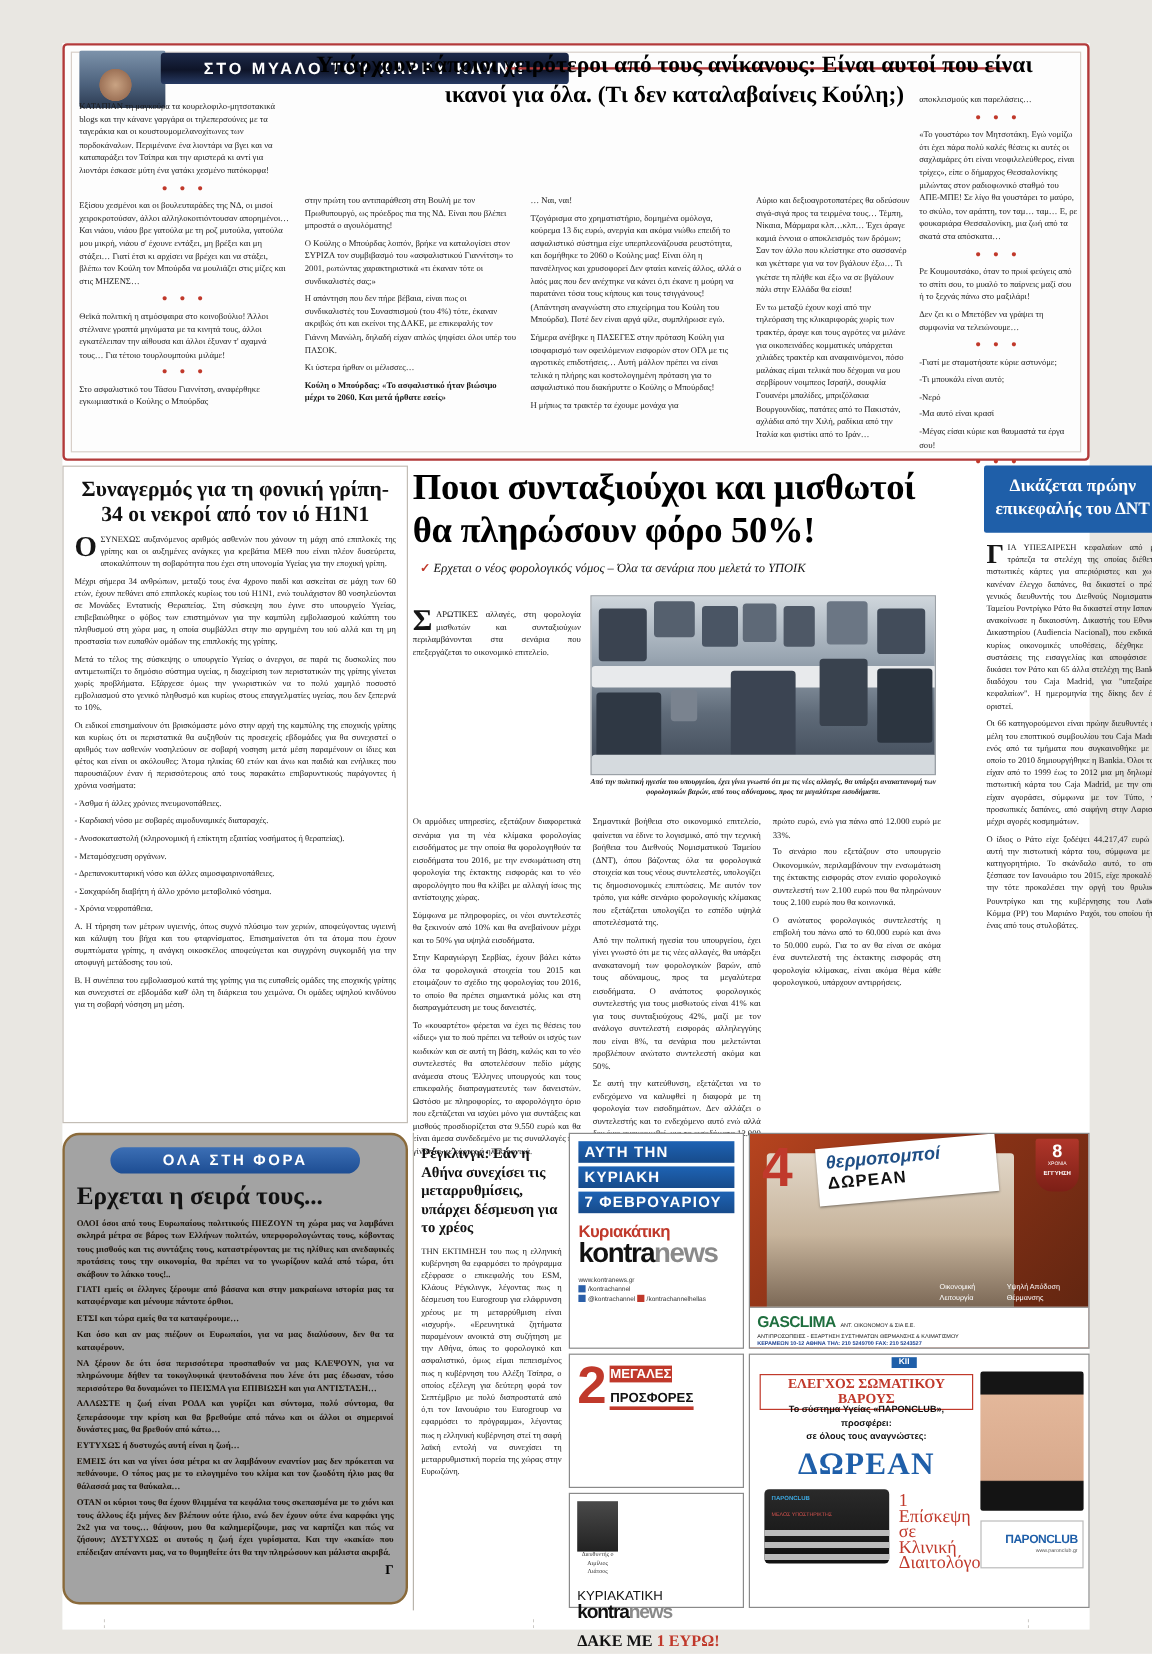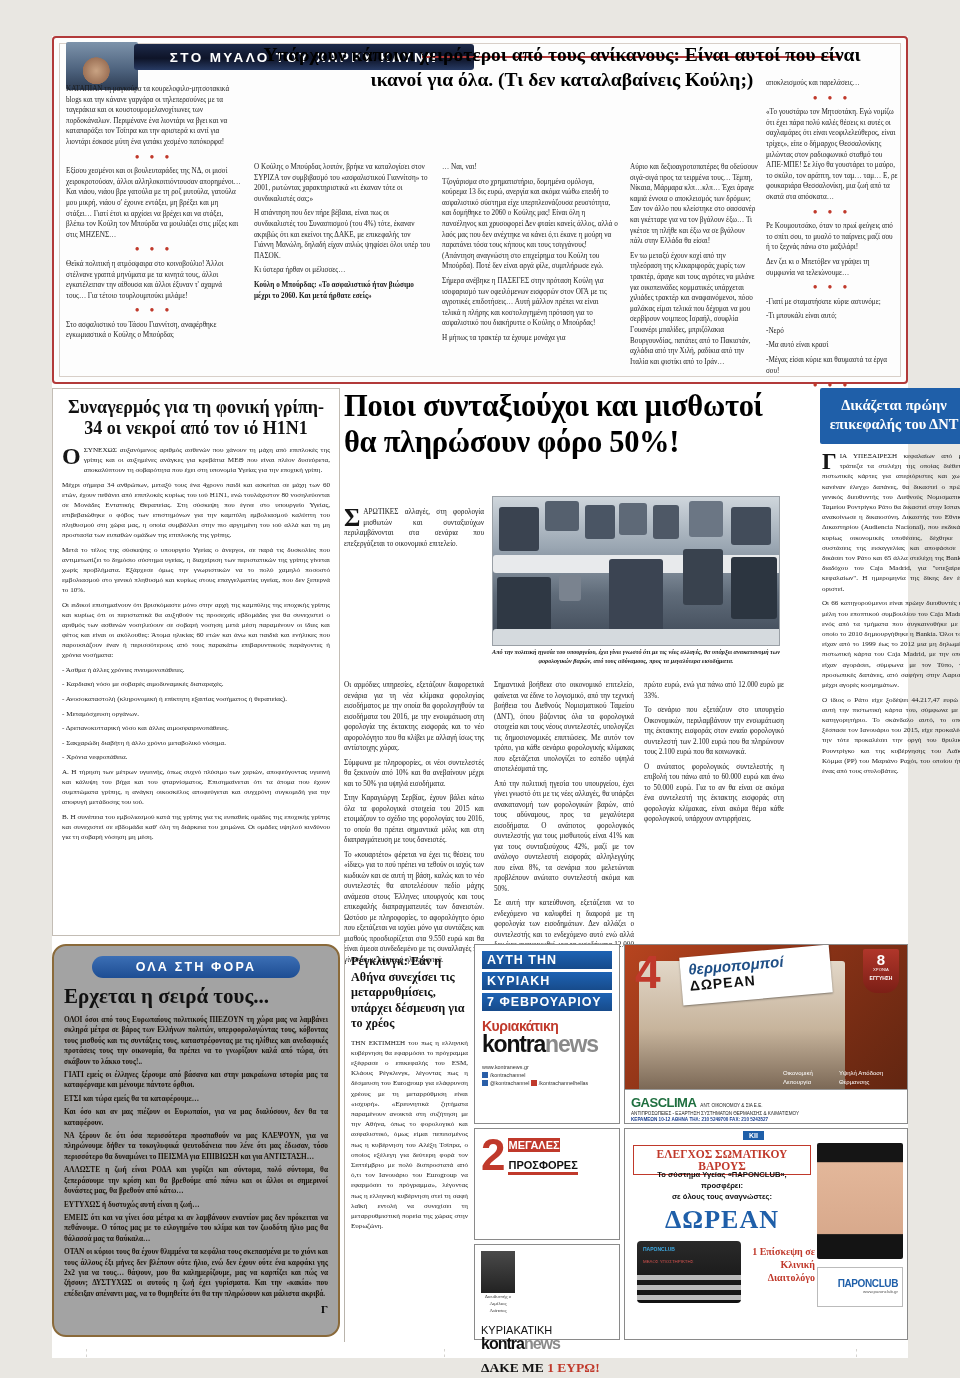--- a/index.html
+++ b/index.html
@@ -360,22 +360,22 @@
   }
   .ad-paron .card {
     position: absolute; left: 12px; top: 112px; width: 104px; height: 62px;
     background: linear-gradient(180deg,#2a2a2a 0%, #111 100%);
     border-radius: 4px;
   }
   .ad-paron .card .cl { position: absolute; left: 6px; top: 5px; color: #3da8e0; font-family: "Liberation Sans", sans-serif; font-size: 5px; font-weight: bold; }
   .ad-paron .card .cm { position: absolute; left: 6px; top: 18px; color: #d9534f; font-family: "Liberation Sans", sans-serif; font-size: 4.4px; line-height: 6px; }
   .ad-paron .card .bar { position: absolute; left: 0; right: 0; height: 5px; background: #bbb; }
   .ad-paron .visit {
-    position: absolute; left: 124px; top: 116px; width: 66px; text-align: right;
-    color: #c0392b; font-weight: bold; font-size: 10px; line-height: 13px;
+    position: absolute; left: 124px; top: 116px; width: 66px; text-align: left;
+    color: #c0392b; font-weight: normal; font-size: 15px; line-height: 13px;
   }
   .ad-paron .belly {
     position: absolute; right: 4px; top: 14px; width: 86px; height: 116px;
     background: linear-gradient(180deg,#151515 0%, #151515 16%, #e3b79a 17%, #d8a98c 78%, #141414 79%, #141414 100%);
     border-radius: 2px;
   }
   .ad-paron .plogo {
     position: absolute; right: 4px; top: 138px; width: 86px; height: 40px;
     border: 1px solid #bbb; background: #fff;
   }
@@ -411,20 +411,21 @@
         <p>ΚΑΤΑΠΙΑΝ τη μαγκούρα τα κουρελοφιλο-μητσοτακικά blogs και την κάνανε γαργάρα οι τηλεπερσούνες με τα ταγεράκια και οι κουστουμομελανοχίτωνες των πορδοκάναλων. Περιμένανε ένα λιοντάρι να βγει και να καταπαράξει τον Τσίπρα και την αριστερά κι αντί για λιοντάρι έσκασε μύτη ένα γατάκι χεσμένο πατόκορφα!</p>
         <div class="k-dots">● ● ●</div>
         <p>Εξίσου χεσμένοι και οι βουλευταράδες της ΝΔ, οι μισοί χειροκροτούσαν, άλλοι αλληλοκοιτιόντουσαν απορημένοι… Και νιάου, νιάου βρε γατούλα με τη ροζ μυτούλα, γατούλα μου μικρή, νιάου σ' έχουνε εντάξει, μη βρέξει και μη στάξει… Γιατί έτσι κι αρχίσει να βρέχει και να στάξει, βλέπω τον Κούλη τον Μπούρδα να μουλιάζει στις μίζες και στις ΜΗΖΕΝΣ…</p>
         <div class="k-dots">● ● ●</div>
         <p>Θεϊκά πολιτική η ατμόσφαιρα στο κοινοβούλιο! Άλλοι στέλνανε γραπτά μηνύματα με τα κινητά τους, άλλοι εγκατέλειπαν την αίθουσα και άλλοι έξυναν τ' αχαμνά τους… Για τέτοιο τουρλουμπούκι μιλάμε!</p>
         <div class="k-dots">● ● ●</div>
         <p>Στο ασφαλιστικό του Τάσου Γιαννίτση, αναφέρθηκε εγκωμιαστικά ο Κούλης ο Μπούρδας</p>
       </div>
 
       <div class="k-col k-c2">
+        <p>στην πρώτη του αντιπαράθεση στη Βουλή με τον Πρωθυπουργό, ως πρόεδρος πια της ΝΔ. Είναι που βλέπει μπροστά ο αγουλόματης!</p>
         <p>Ο Κούλης ο Μπούρδας λοιπόν, βρήκε να καταλογίσει στον ΣΥΡΙΖΑ τον συμβιβασμό του «ασφαλιστικού Γιαννίτση» το 2001, ρωτώντας χαρακτηριστικά «τι έκαναν τότε οι συνδικαλιστές σας;»</p>
         <p>Η απάντηση που δεν πήρε βέβαια, είναι πως οι συνδικαλιστές του Συνασπισμού (του 4%) τότε, έκαναν ακριβώς ότι και εκείνοι της ΔΑΚΕ, με επικεφαλής τον Γιάννη Μανώλη, δηλαδή είχαν απλώς ψηφίσει όλοι υπέρ του ΠΑΣΟΚ.</p>
         <p>Κι ύστερα ήρθαν οι μέλισσες…</p>
         <p style="font-weight:bold">Κούλη ο Μπούρδας: «Το ασφαλιστικό ήταν βιώσιμο μέχρι το 2060. Και μετά ήρθατε εσείς»</p>
       </div>
 
       <div class="k-col k-c3">
         <p>… Ναι, ναι!</p>
         <p>Τζογάρισμα στο χρηματιστήριο, δομημένα ομόλογα, κούρεμα 13 δις ευρώ, ανεργία και ακόμα νιώθω επειδή το ασφαλιστικό σύστημα είχε υπερπλεονάζουσα ρευστότητα, και δομήθηκε το 2060 ο Κούλης μας! Είναι όλη η πανσέληνος και χρυσοφορεί Δεν φταίει κανείς άλλος, αλλά ο λαός μας που δεν ανέχτηκε να κάνει ό,τι έκανε η μούρη να παρατάνει τόσα τους κήπους και τους τσιγγάνους! (Απάντηση αναγνώστη στο επιχείρημα του Κούλη του Μπούρδα). Ποτέ δεν είναι αργά φίλε, συμπλήρωσε εγώ.</p>
         <p>Σήμερα ανέβηκε η ΠΑΣΕΓΕΣ στην πρόταση Κούλη για ισοφαρισμό των οφειλόμενων εισφορών στον ΟΓΑ με τις αγροτικές επιδοτήσεις… Αυτή μάλλον πρέπει να είναι τελικά η πλήρης και κοστολογημένη πρόταση για το ασφαλιστικό που διακήρυττε ο Κούλης ο Μπούρδας!</p>
@@ -474,20 +475,24 @@
         <p>- Σακχαρώδη διαβήτη ή άλλο χρόνιο μεταβολικό νόσημα.</p>
         <p>- Χρόνια νεφροπάθεια.</p>
         <p class="justify">Α. Η τήρηση των μέτρων υγιεινής, όπως συχνό πλύσιμο των χεριών, αποφεύγοντας υγιεινή και κάλυψη του βήχα και του φταρνίσματος. Επισημαίνεται ότι τα άτομα που έχουν συμπτώματα γρίπης, η ανάγκη οικοσκέλος αποφεύγεται και συγχρόνη συγκομιδή για την αποφυγή μετάδοσης του ιού.</p>
         <p class="justify">Β. Η συνέπεια του εμβολιασμού κατά της γρίπης για τις ευπαθείς ομάδες της εποχικής γρίπης και συνεχιστεί σε εβδομάδα καθ' όλη τη διάρκεια του χειμώνα. Οι ομάδες υψηλού κινδύνου για τη σοβαρή νόσηση μη μέση.</p>
       </div>
     </div>
 
     <div class="tax">
       <h1>Ποιοι συνταξιούχοι και μισθωτοί</h1>
       <h1>θα πληρώσουν φόρο 50%!</h1>
+      <div class="kicker">
+        <span class="tick">✓</span>
+        <span>Ερχεται ο νέος φορολογικός νόμος – Όλα τα σενάρια που μελετά το ΥΠΟΙΚ</span>
+      </div>
 
       <div class="photo photo-shapes">
         <span style="left:6px;  top:10px;  width:40px; height:44px; background:#3a4350"></span>
         <span style="left:52px; top:4px;   width:34px; height:30px; background:#55606e"></span>
         <span style="left:92px; top:8px;   width:30px; height:34px; background:#4a5564"></span>
         <span style="left:126px;top:6px;   width:28px; height:32px; background:#5e6977"></span>
         <span style="left:160px;top:8px;   width:26px; height:34px; background:#4e5866"></span>
         <span style="left:196px;top:4px;   width:34px; height:36px; background:#6b7684"></span>
         <span style="left:238px;top:10px;  width:40px; height:38px; background:#424c5a"></span>
         <span style="left:0;    top:58px;  width:288px; height:18px; background:#e8eaec"></span>

